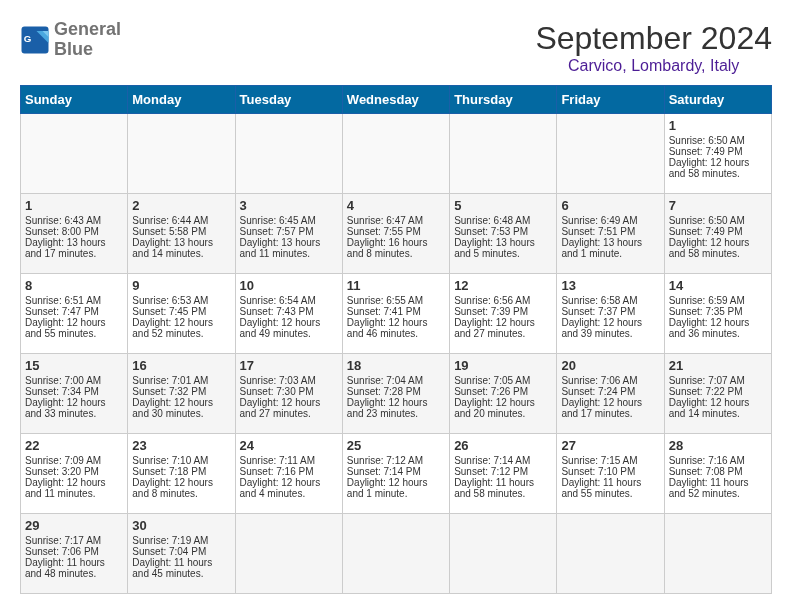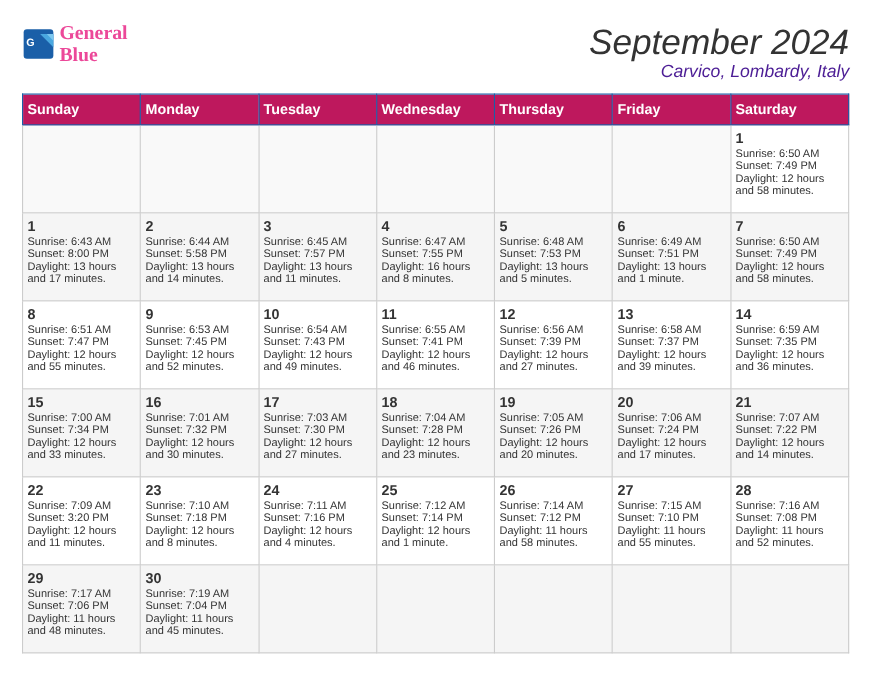--- a/index.html
+++ b/index.html
@@ -21,47 +21,45 @@
       align-items: center;
       gap: 4px;
     }
     .logo-text {
       font-size: 18px;
       font-weight: bold;
       color: #333;
       line-height: 1.1;
     }
     .logo-text span {
-      color: #ec4899;
-      font-family: Liberation Serif, serif;
+      color: #737373;
     }
     .logo-icon {
       width: 30px;
       height: 30px;
     }
     .title-block {
-      text-align: right;
-      font-style: italic;
+      text-align: center;
     }
     .month-title {
       font-size: 32px;
       font-weight: normal;
       color: #333;
     }
     .location {
       font-size: 16px;
       color: #4c1d95;
     }
     table {
       width: 100%;
       border-collapse: collapse;
       table-layout: fixed;
     }
     th {
-      background-color: #be185d;
+      background-color: #0369a1;
       color: #fff;
       font-size: 13px;
       font-weight: bold;
       padding: 6px 4px;
       text-align: left;
       border: 1px solid #1a5fa8;
     }
     td {
       vertical-align: top;
       border: 1px solid #ccc;

